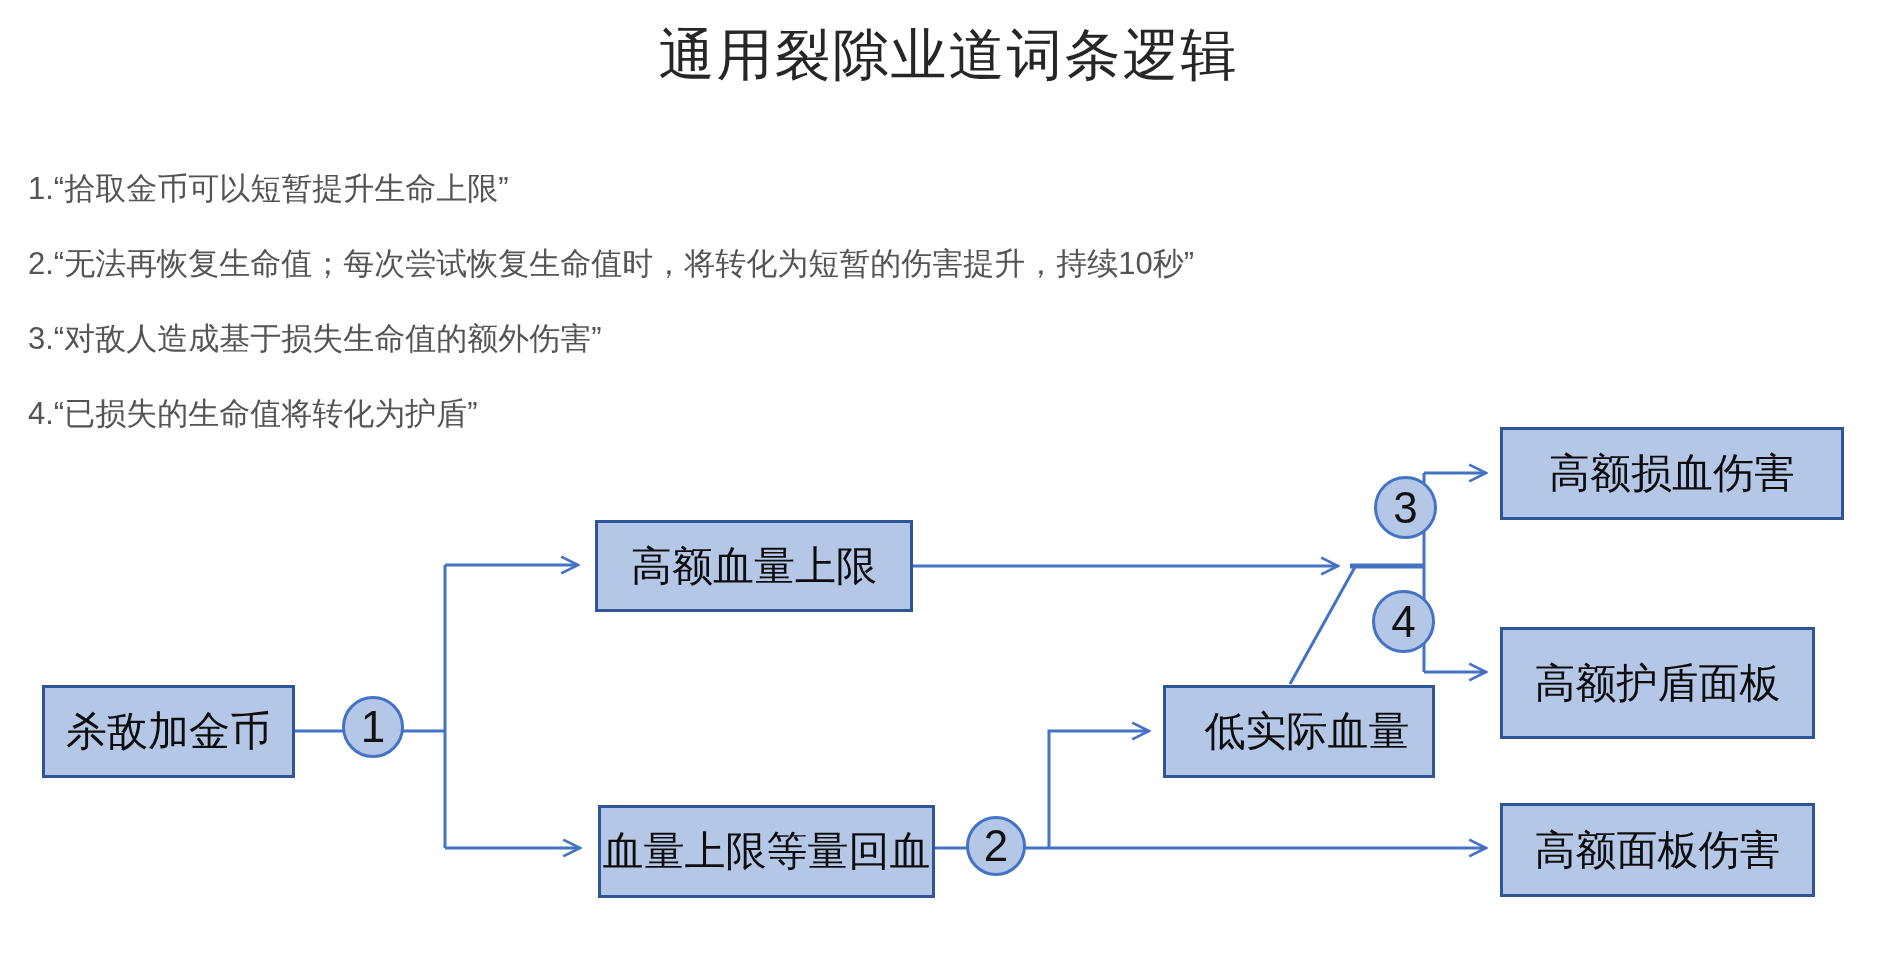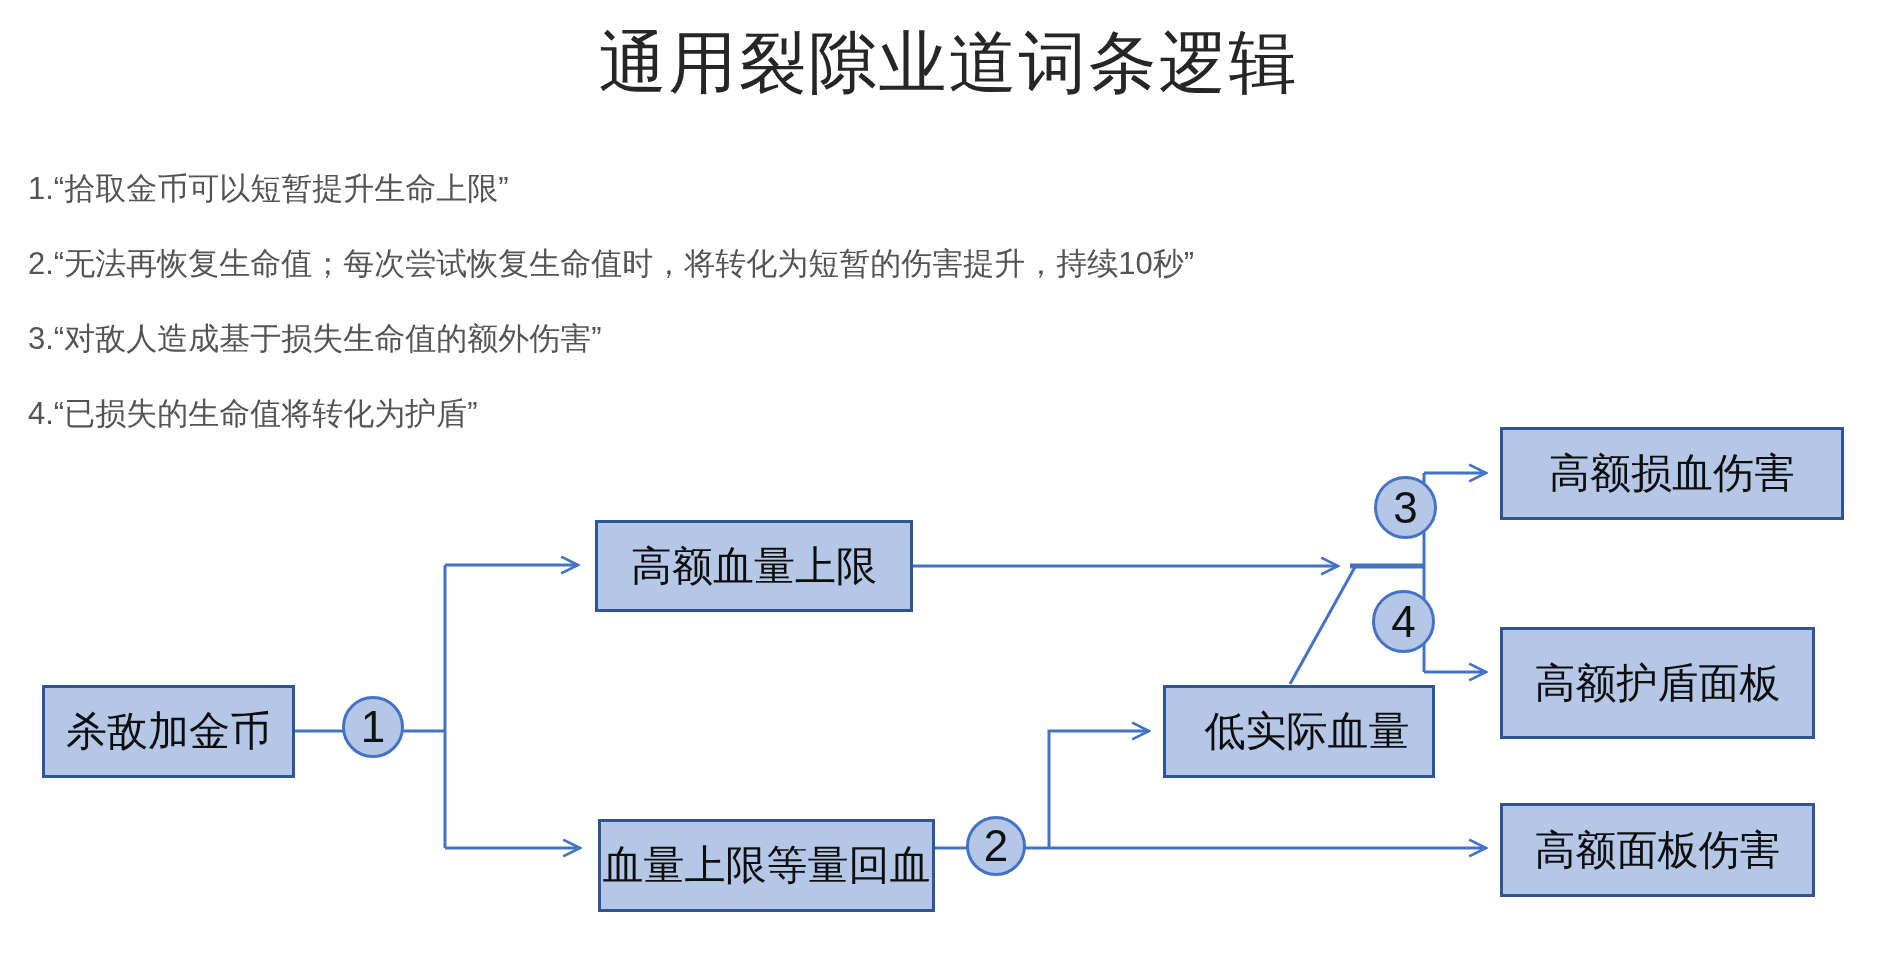--- a/index.html
+++ b/index.html
@@ -14,21 +14,21 @@
     height: 957px;
     background: #ffffff;
     overflow: hidden;
   }
   .title {
     position: absolute;
     top: 18px;
     left: 0;
     width: 100%;
     text-align: center;
-    font-size: 68px;
+    font-size: 56px;
     font-weight: 400;
     color: #262626;
     letter-spacing: 2px;
     white-space: nowrap;
   }
   .notes {
     position: absolute;
     top: 152px;
     left: 28px;
     right: 4px;
@@ -108,21 +108,21 @@
       <path d="M1424,672 H1486" marker-end="url(#arrow)"></path>
       <path d="M935,848 H1486" marker-end="url(#arrow)"></path>
       <path d="M1049,848 V731 H1149" marker-end="url(#arrow)"></path>
     </g>
   </svg>
 
   <div class="node" style="left:42px;  top:685px; width:253px; height:93px;">杀敌加金币</div>
 
   <div class="node" style="left:595px; top:520px; width:318px; height:92px;">高额血量上限</div>
 
-  <div class="node" style="left:598px; top:805px; width:337px; height:93px;margin-top:14px;">血量上限等量回血</div>
+  <div class="node" style="left:598px; top:805px; width:337px; height:93px;">血量上限等量回血</div>
 
   <div class="node" style="left:1163px; top:685px; width:272px; height:93px;padding-left:16px;">低实际血量</div>
 
   <div class="node" style="left:1500px; top:427px; width:344px; height:93px;">高额损血伤害</div>
 
   <div class="node" style="left:1500px; top:627px; width:315px; height:112px;">高额护盾面板</div>
 
   <div class="node" style="left:1500px; top:803px; width:315px; height:94px;">高额面板伤害</div>
 
   <div class="badge" style="left:342px;  top:696px; width:62px; height:62px;">1</div>

